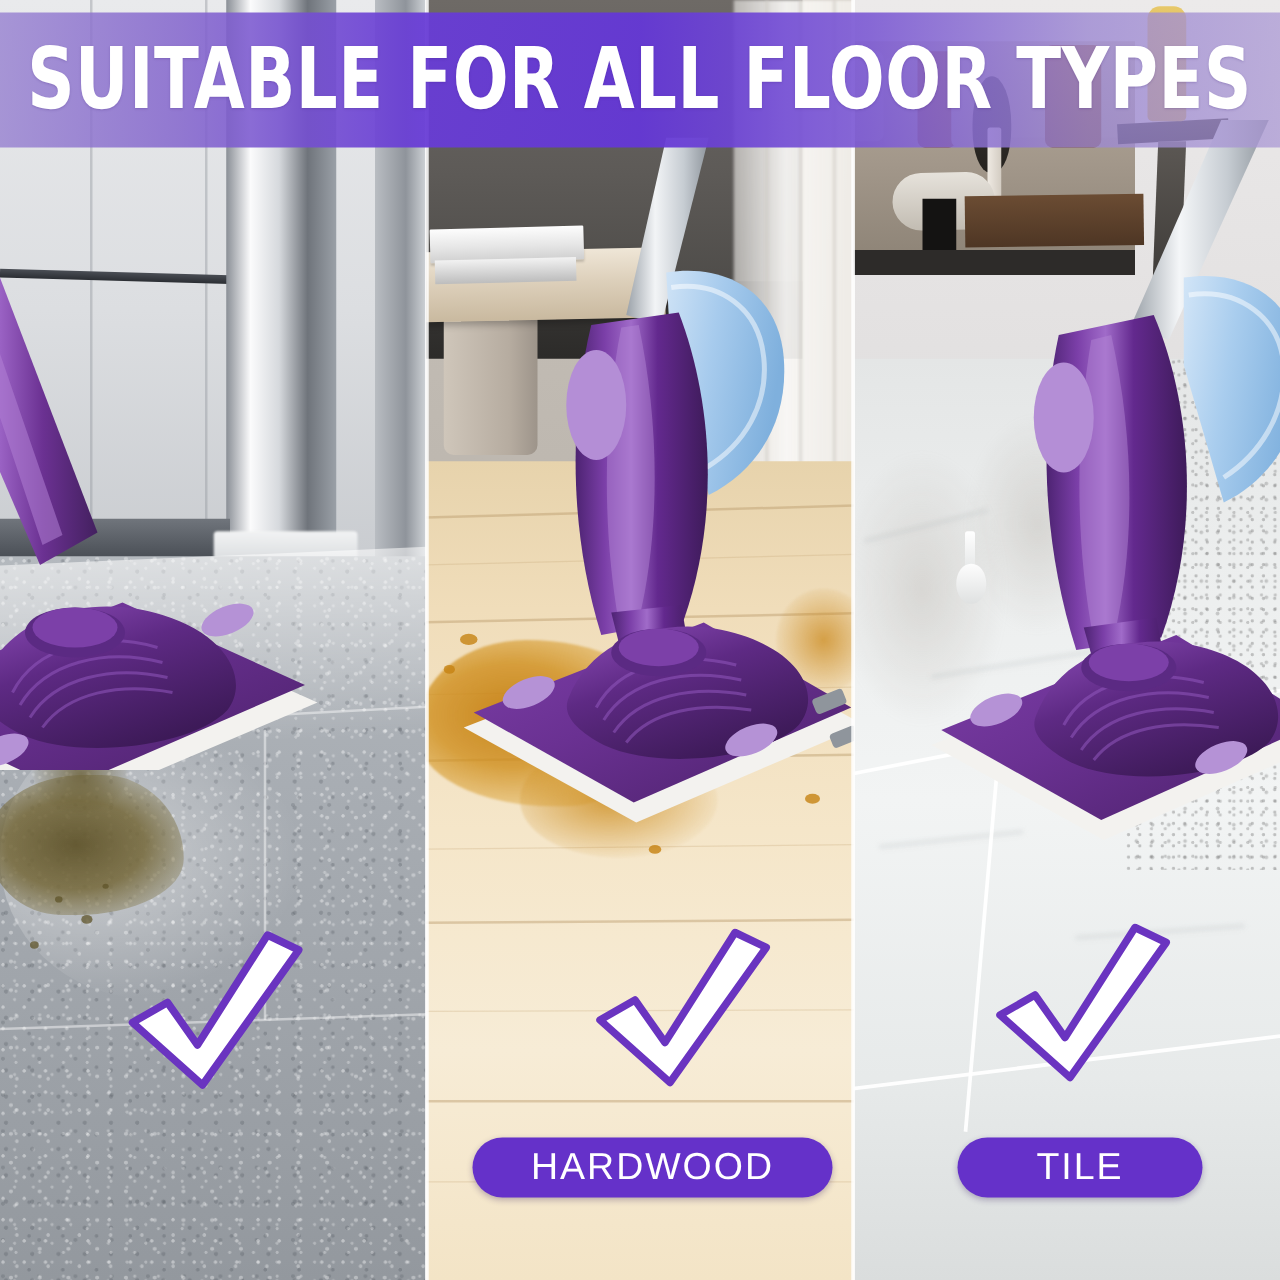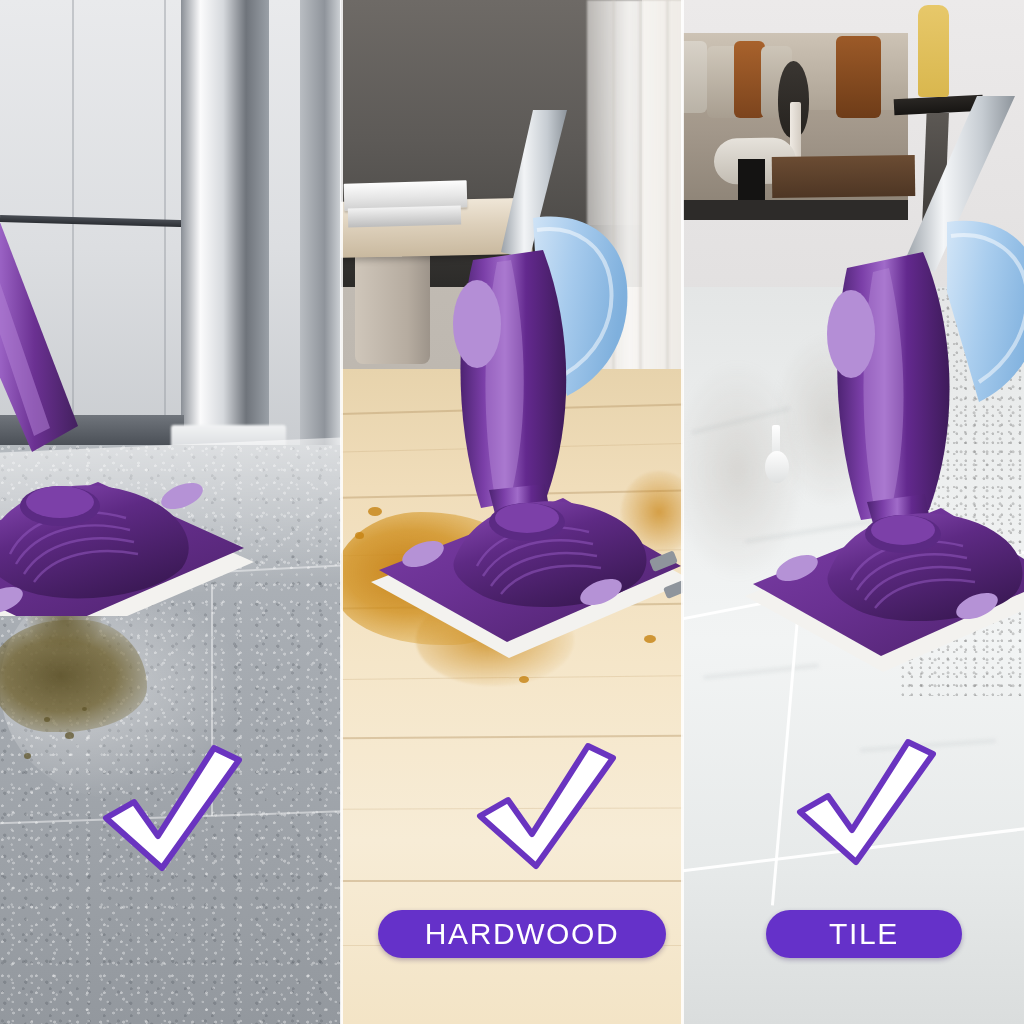--- a/index.html
+++ b/index.html
@@ -634,20 +634,23 @@
         <rect x="286" y="478" width="26" height="13" rx="3" fill="#8f959c" transform="rotate(-22 286 478)"></rect>
         <rect x="298" y="506" width="22" height="12" rx="3" fill="#8f959c" transform="rotate(-22 298 506)"></rect>
       </svg>
     </div>
 
   </div>
 
   <div class="panel-sep sep-1"></div>
   <div class="panel-sep sep-2"></div>
 
+  <div class="banner">
+    <div class="banner-title">SUITABLE FOR ALL FLOOR TYPES</div>
+  </div>
 
   <svg class="check check-1" viewBox="0 0 150 132">
     <path d="M10,76 L38,60 L62,94 L118,6 L143,18 L66,126 Z" fill="#ffffff" stroke="#6a34c0" stroke-width="6" stroke-linejoin="round"></path>
   </svg>
   <svg class="check check-2" viewBox="0 0 150 132">
     <path d="M10,76 L38,60 L62,94 L118,6 L143,18 L66,126 Z" fill="#ffffff" stroke="#6a34c0" stroke-width="6" stroke-linejoin="round"></path>
   </svg>
   <svg class="check check-3" viewBox="0 0 150 132">
     <path d="M10,76 L38,60 L62,94 L118,6 L143,18 L66,126 Z" fill="#ffffff" stroke="#6a34c0" stroke-width="6" stroke-linejoin="round"></path>
   </svg>

